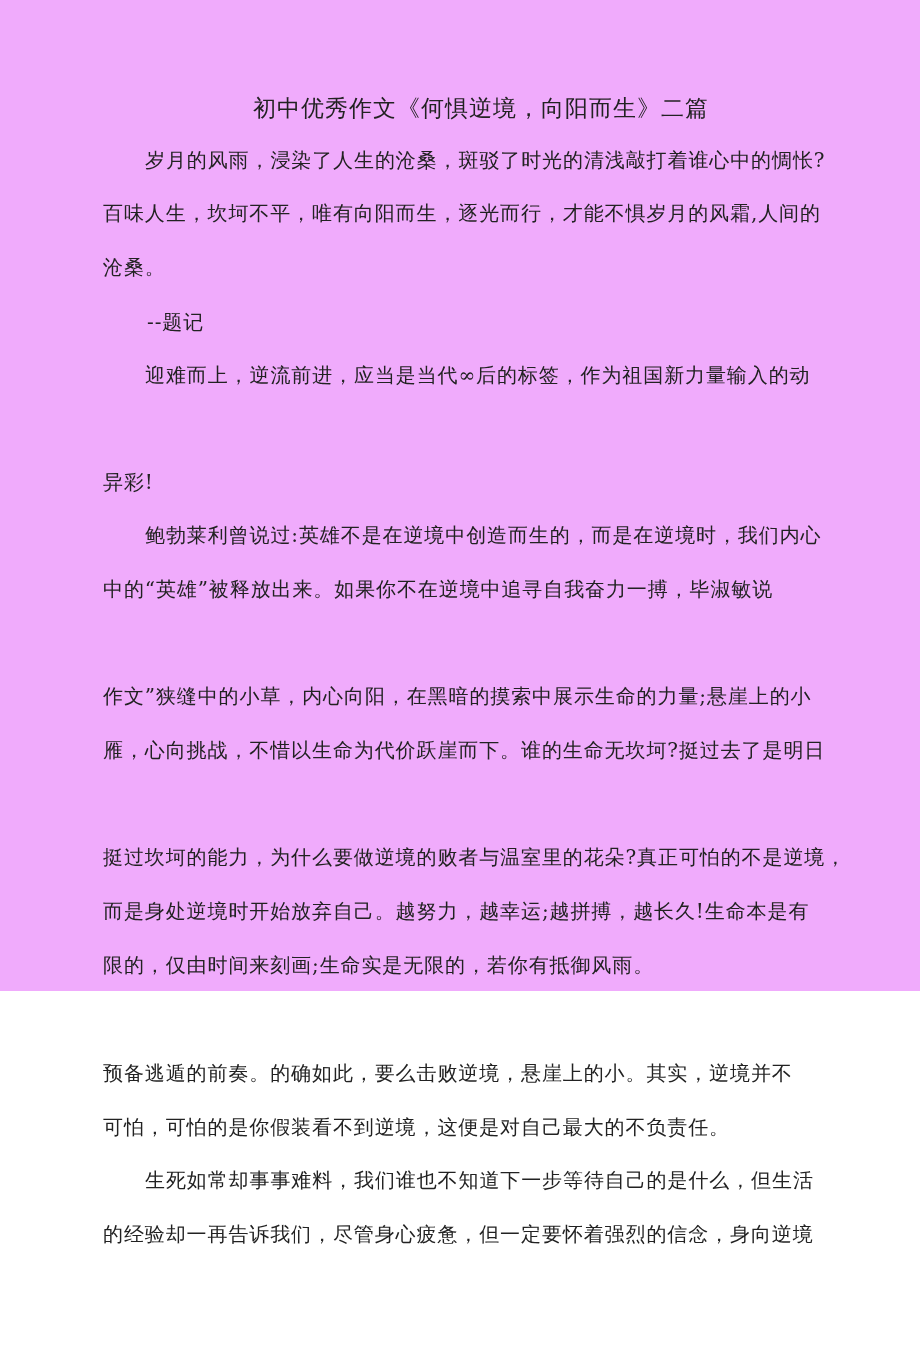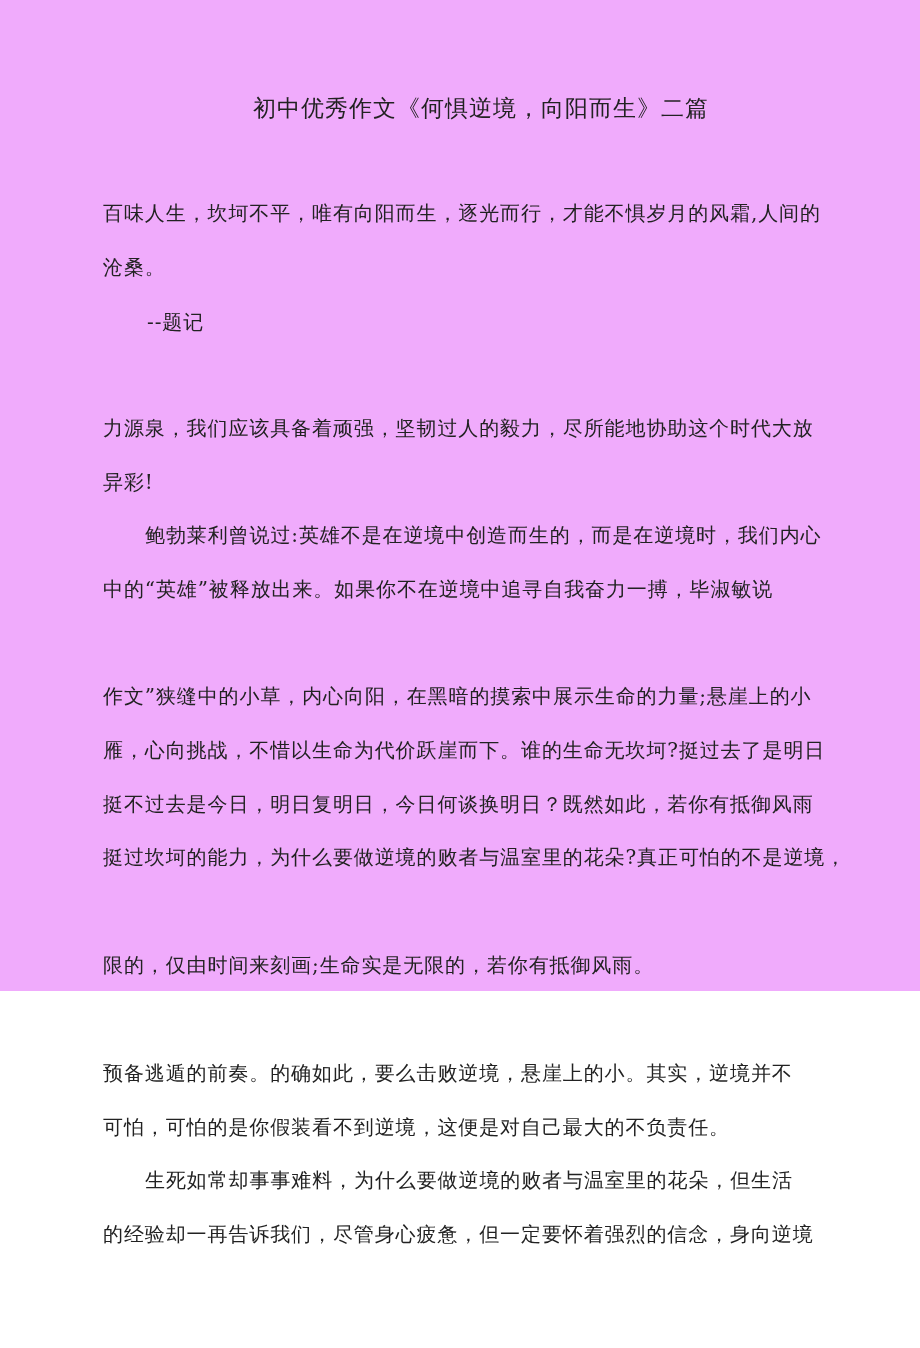--- a/index.html
+++ b/index.html
@@ -45,33 +45,34 @@
     }
     .line.indent { left: 145px; }
     .line.sig { left: 147px; }
   </style>
 </head>
 <body>
 
 <div class="page">
   <div class="title">初中优秀作文《何惧逆境，向阳而生》二篇</div>
 
+  <div class="line indent" style="top:145px">岁月的风雨，浸染了人生的沧桑，斑驳了时光的清浅敲打着谁心中的惆怅?</div>
   <div class="line" style="top:198px">百味人生，坎坷不平，唯有向阳而生，逐光而行，才能不惧岁月的风霜,人间的</div>
   <div class="line" style="top:252px">沧桑。</div>
   <div class="line sig" style="top:307px">--题记</div>
 
-  <div class="line" style="top:413px">力源泉，我们应该具备着顽强，坚韧过人的毅力，尽所能地协助这个时代大放</div>
+  <div class="line indent" style="top:360px">迎难而上，逆流前进，应当是当代∞后的标签，作为祖国新力量输入的动</div>
   <div class="line" style="top:467px">异彩!</div>
 
   <div class="line indent" style="top:520px">鲍勃莱利曾说过:英雄不是在逆境中创造而生的，而是在逆境时，我们内心</div>
   <div class="line" style="top:574px">中的“英雄”被释放出来。如果你不在逆境中追寻自我奋力一搏，毕淑敏说</div>
   <div class="line" style="top:681px">作文”狭缝中的小草，内心向阳，在黑暗的摸索中展示生命的力量;悬崖上的小</div>
   <div class="line" style="top:735px">雁，心向挑战，不惜以生命为代价跃崖而下。谁的生命无坎坷?挺过去了是明日</div>
-  <div class="line" style="top:789px">挺不过去是今日，明日复明日，今日何谈换明日？既然如此，若你有抵御风雨</div>
   <div class="line" style="top:842px">挺过坎坷的能力，为什么要做逆境的败者与温室里的花朵?真正可怕的不是逆境，</div>
+  <div class="line" style="top:896px">而是身处逆境时开始放弃自己。越努力，越幸运;越拼搏，越长久!生命本是有</div>
   <div class="line" style="top:950px">限的，仅由时间来刻画;生命实是无限的，若你有抵御风雨。</div>
 
   <div class="line" style="top:1058px">预备逃遁的前奏。的确如此，要么击败逆境，悬崖上的小。其实，逆境并不</div>
   <div class="line" style="top:1112px">可怕，可怕的是你假装看不到逆境，这便是对自己最大的不负责任。</div>
 
-  <div class="line indent" style="top:1165px">生死如常却事事难料，为什么要做逆境的败者与温室里的花朵，但生活</div>
+  <div class="line indent" style="top:1165px">生死如常却事事难料，我们谁也不知道下一步等待自己的是什么，但生活</div>
   <div class="line" style="top:1219px">的经验却一再告诉我们，尽管身心疲惫，但一定要怀着强烈的信念，身向逆境</div>
 </div>
 
 </body></html>

